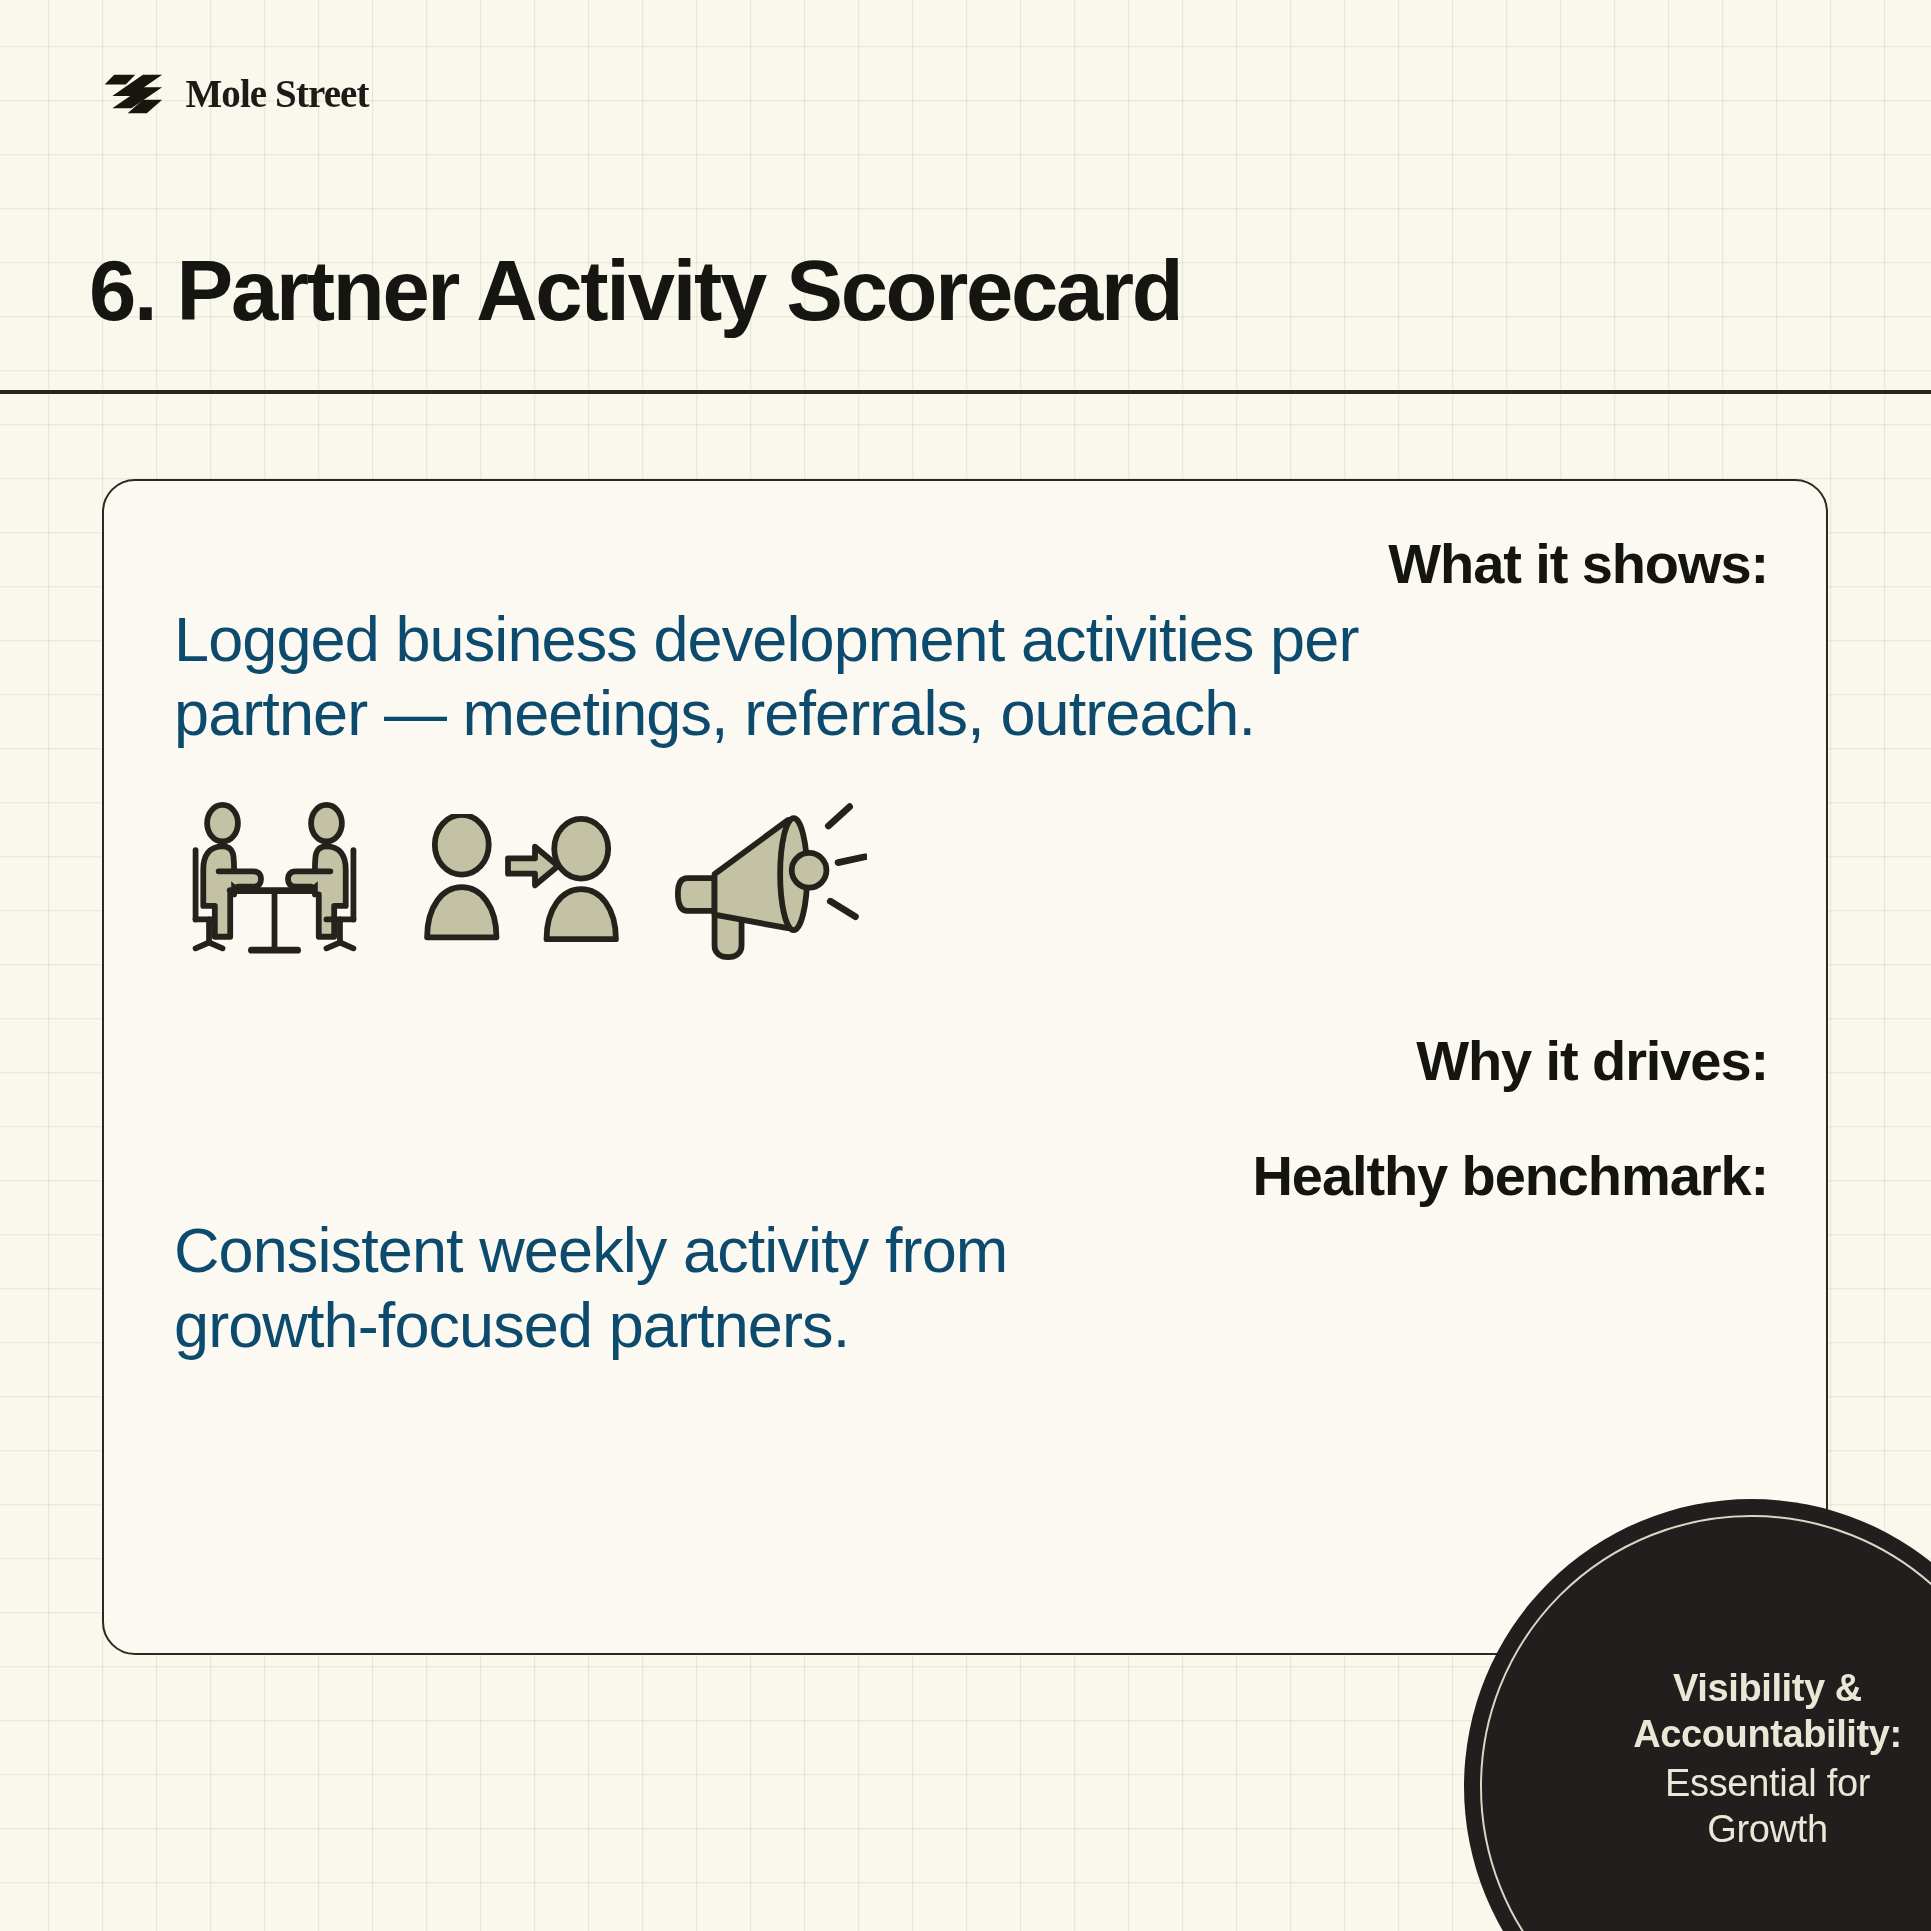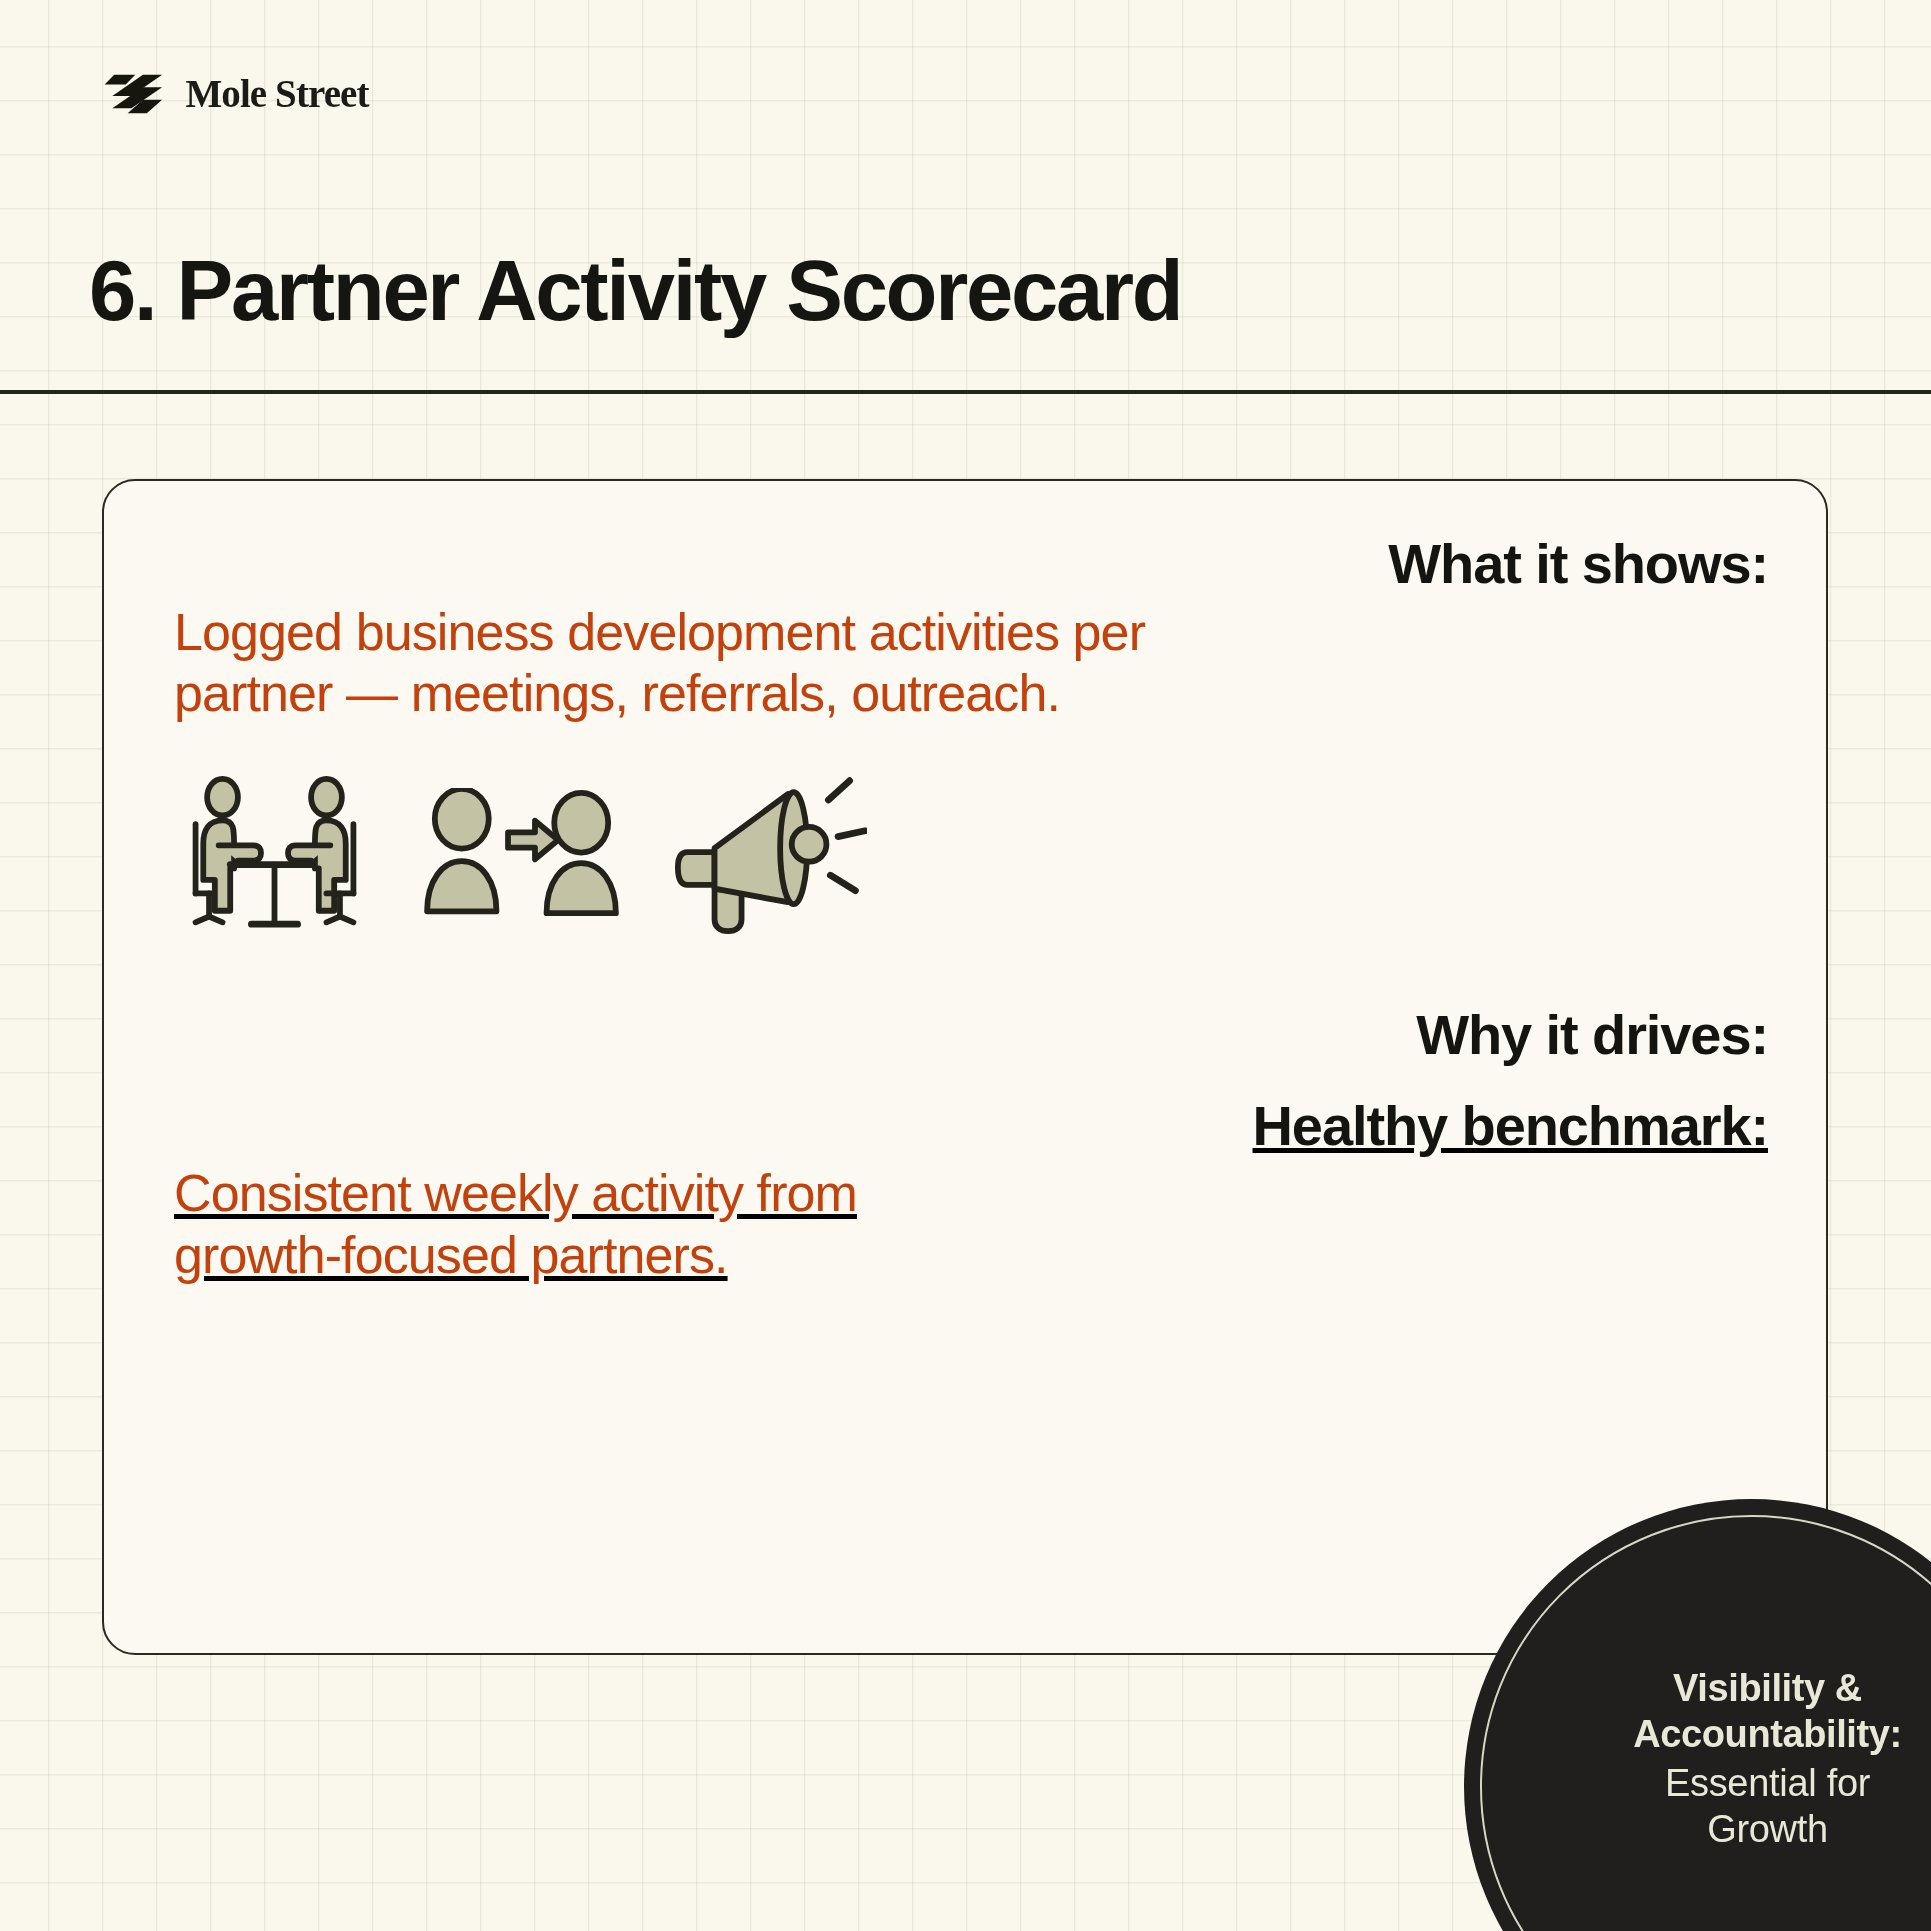--- a/index.html
+++ b/index.html
@@ -92,31 +92,31 @@
   .section-label {
     font-size: 56px;
     font-weight: 700;
     color: #141410;
     letter-spacing: -1.1px;
     line-height: 1.12;
     margin: 0;
     text-align: right;
   }
   .section-body {
-    font-size: 52px;
+    font-size: 63px;
     font-weight: 400;
-    color: #c2410c;
+    color: #0c4a6e;
     letter-spacing: -0.9px;
     line-height: 1.18;
     margin: 5.8px 0 0 0;
     white-space: pre-line;
   }
 
   .block-why { margin-top: 64px; }
-  .block-bench { margin-top: 28px; text-decoration: underline; }
+  .block-bench { margin-top: 52px; }
 
   
   .icon-row {
     display: flex;
     align-items: center;
     gap: 54px;
     margin-top: 42px;
     margin-left: 5.8px;
     height: 174px;
   }

